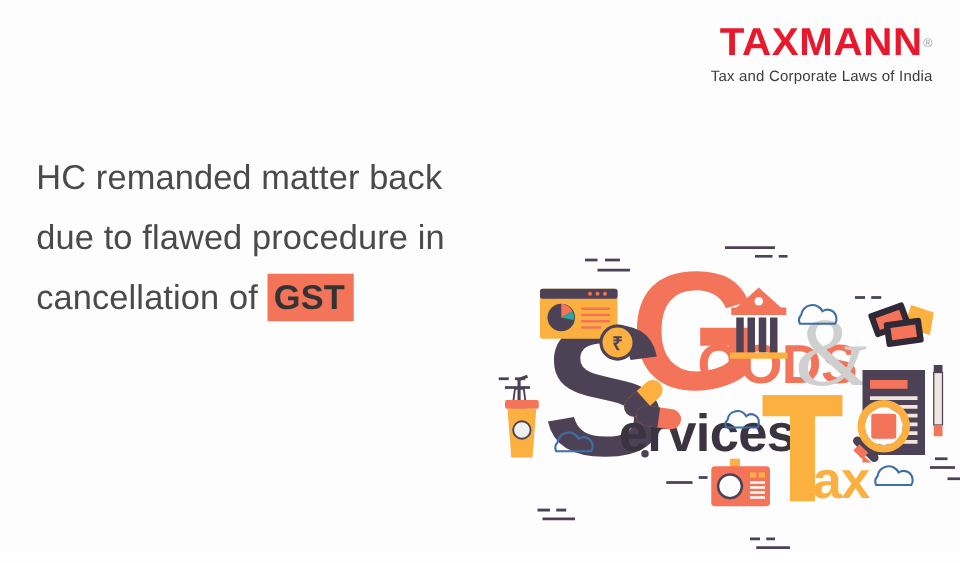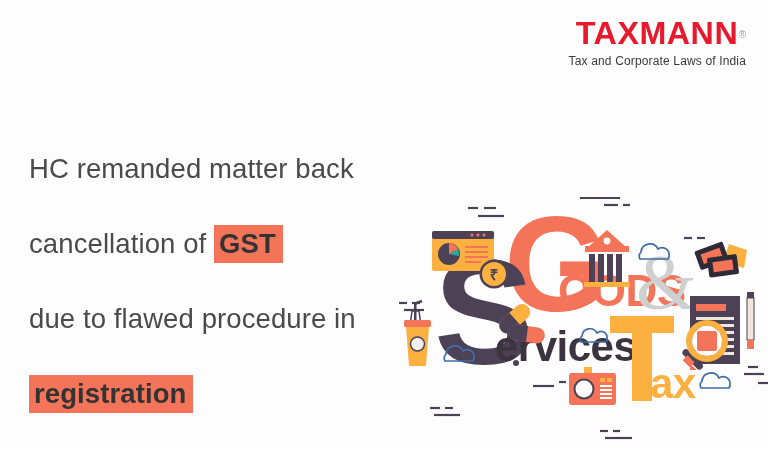--- a/index.html
+++ b/index.html
@@ -53,21 +53,21 @@
     position: absolute;
     left: 29px;
     top: 118px;
     width: 420px;
     font-size: 27.5px;
     line-height: 48px;
     color: #4a4a4a;
     font-weight: 400;
     letter-spacing: 0.1px;
   }
-  #headline .hl-line { display: block; white-space: nowrap; margin-top: 27px; }
+  #headline .hl-line { display: block; white-space: nowrap; }
   #headline .mark {
     background: #f4745a;
     color: #333333;
     font-weight: bold;
     padding: 3px 7px 4px 5px;
     box-decoration-break: clone;
     -webkit-box-decoration-break: clone;
   }
 
   
@@ -87,23 +87,22 @@
 
   <div id="logo">
     <div>
       <span id="logo-wordmark">TAXMANN</span><span id="logo-reg">®</span>
     </div>
     <div id="logo-tagline">Tax and Corporate Laws of India</div>
   </div>
 
   <div id="headline">
     <span class="hl-line">HC remanded matter back</span>
+    <span class="hl-line">due to flawed procedure in</span>
     <span class="hl-line"><span>cancellation of </span><span class="mark">GST</span></span>
-    <span class="hl-line">due to flawed procedure in</span>
-    <span class="hl-line"><span class="mark">registration</span></span>
   </div>
 
   <div id="illustration">
     <svg width="376" height="264" viewBox="0 0 376 264" xmlns="http://www.w3.org/2000/svg">
 
       <g stroke="#4d4155" stroke-width="2.2" fill="none" stroke-linecap="butt">
         <line x1="76" y1="22" x2="86" y2="22"></line>
         <line x1="92" y1="22" x2="104" y2="22"></line>
         <line x1="86" y1="30" x2="112" y2="30"></line>
         <line x1="188" y1="12" x2="228" y2="12"></line>

